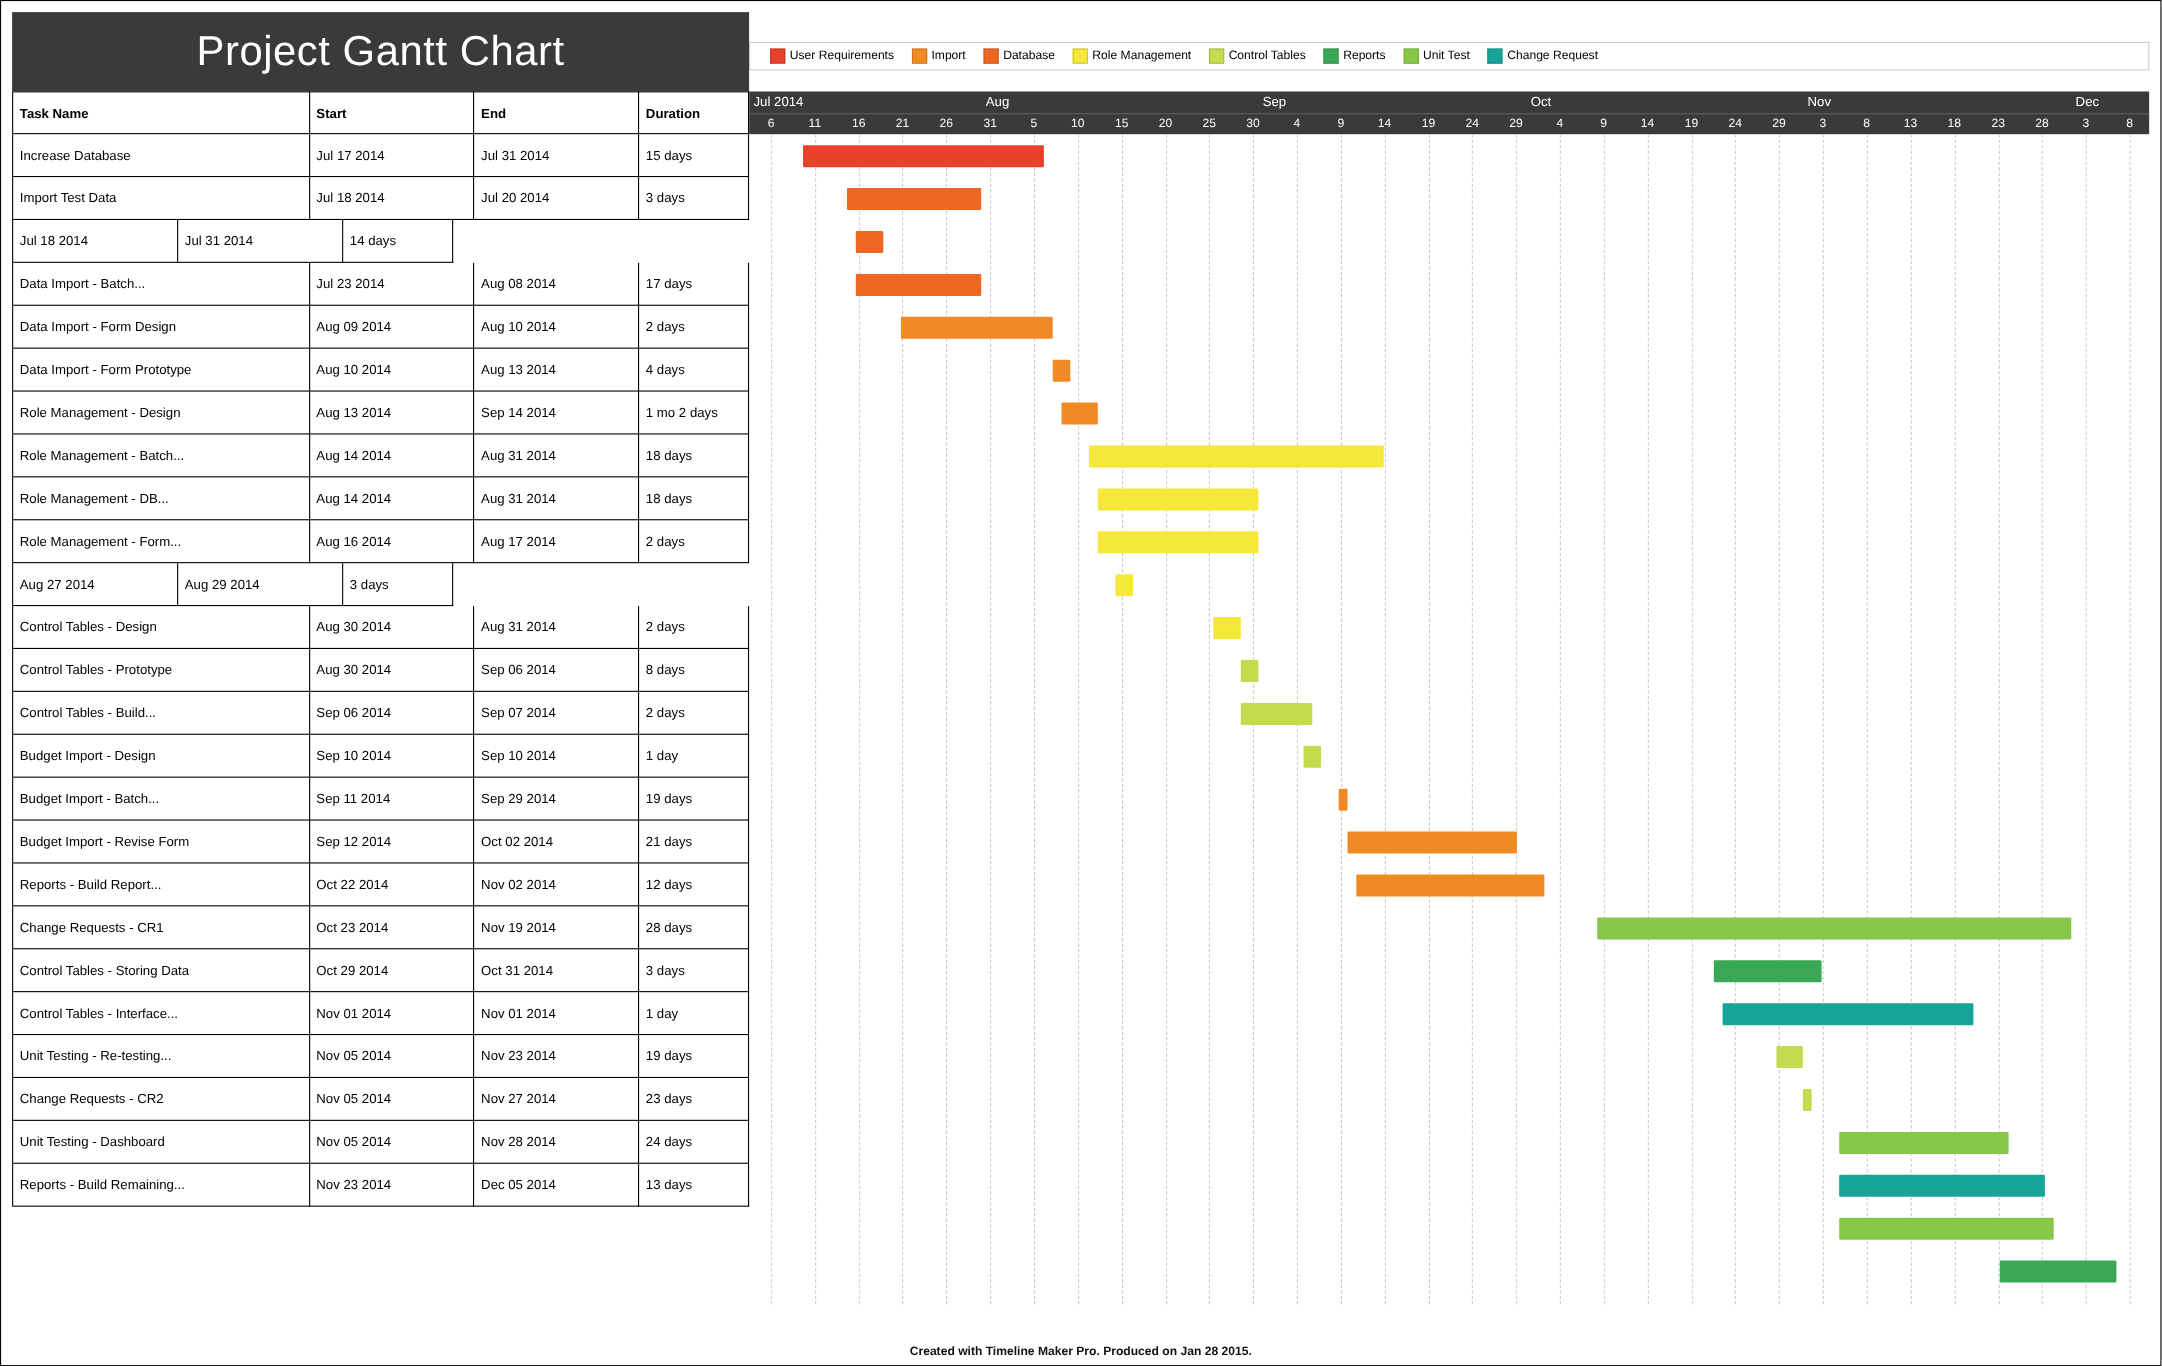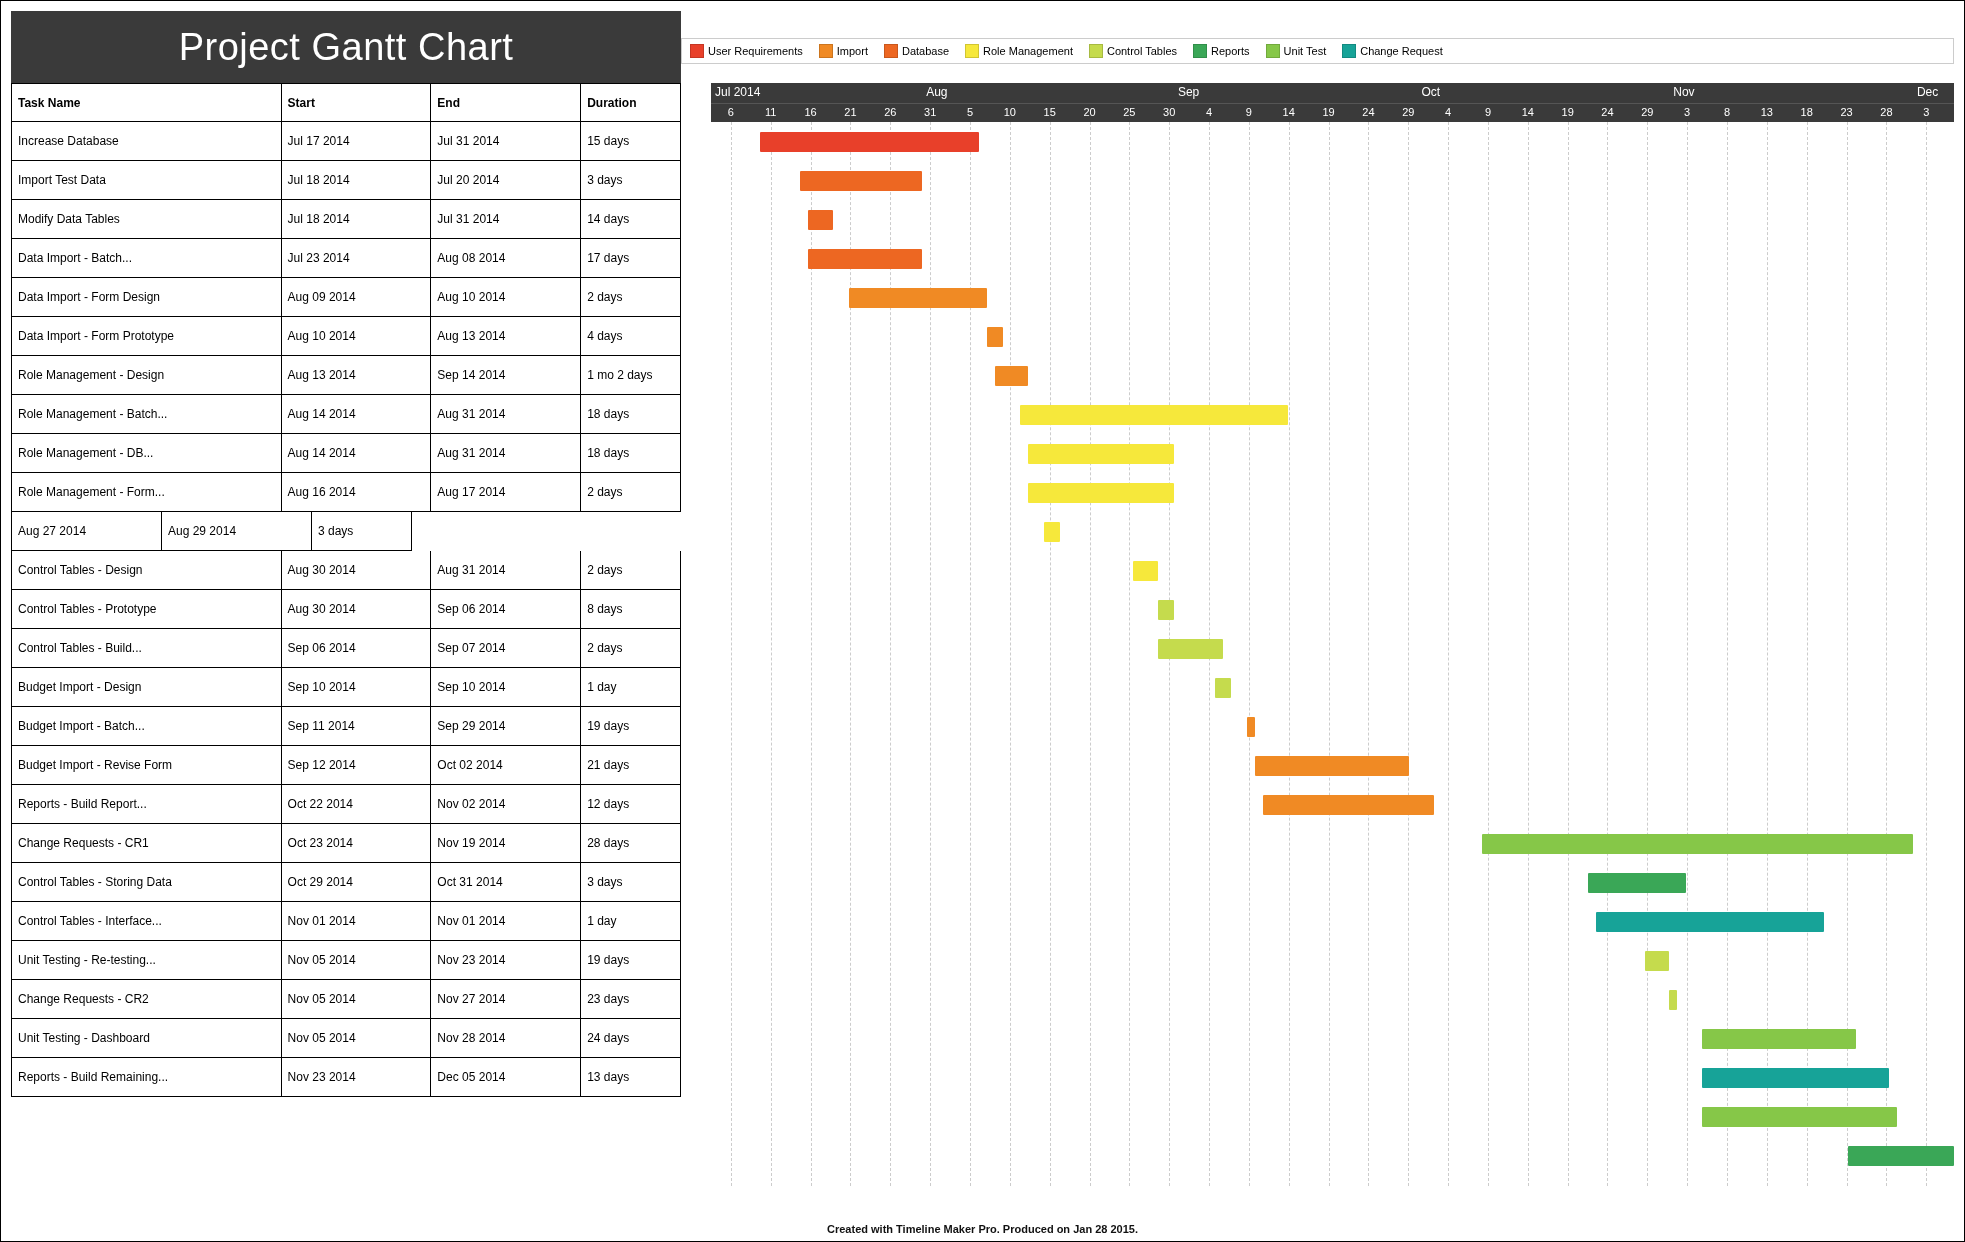--- a/index.html
+++ b/index.html
@@ -35,33 +35,32 @@
     letter-spacing: 0.5px;
   }
   .legend-box {
     flex: 1;
     height: 26px;
     margin-top: 8px;
     margin-left: 0px;
     border: 1px solid #ccc;
     display: flex;
     align-items: center;
-    padding-left: 8px;
+    padding-left: 18px;
     gap: 6px;
     font-size: 11px;
   }
   .legend-item { display: inline-flex; align-items: center; margin-right: 10px; }
   .legend-swatch {
     width: 14px; height: 14px; display: inline-block; margin-right: 4px;
     border: 1px solid rgba(0,0,0,0.15);
   }
   .main {
     display: flex;
     height: 1103px;
-    gap: 30px;
   }
   .table-side {
     width: 670px;
     flex: none;
   }
   .table-head-row, .table-row {
     display: flex;
     border-left: 1px solid #000;
   }
   .th, .td {
@@ -185,21 +184,20 @@
             <div class="td col-end">Jul 31 2014</div>
             <div class="td col-dur">15 days</div>
           </div>
           <div class="table-row">
             <div class="td col-task">Import Test Data</div>
             <div class="td col-start">Jul 18 2014</div>
             <div class="td col-end">Jul 20 2014</div>
             <div class="td col-dur">3 days</div>
           </div>
           <div class="table-row">
-            <div class="td col-task">Modify Data Tables</div>
             <div class="td col-start">Jul 18 2014</div>
             <div class="td col-end">Jul 31 2014</div>
             <div class="td col-dur">14 days</div>
           </div>
           <div class="table-row">
             <div class="td col-task">Data Import - Batch...</div>
             <div class="td col-start">Jul 23 2014</div>
             <div class="td col-end">Aug 08 2014</div>
             <div class="td col-dur">17 days</div>
           </div>

